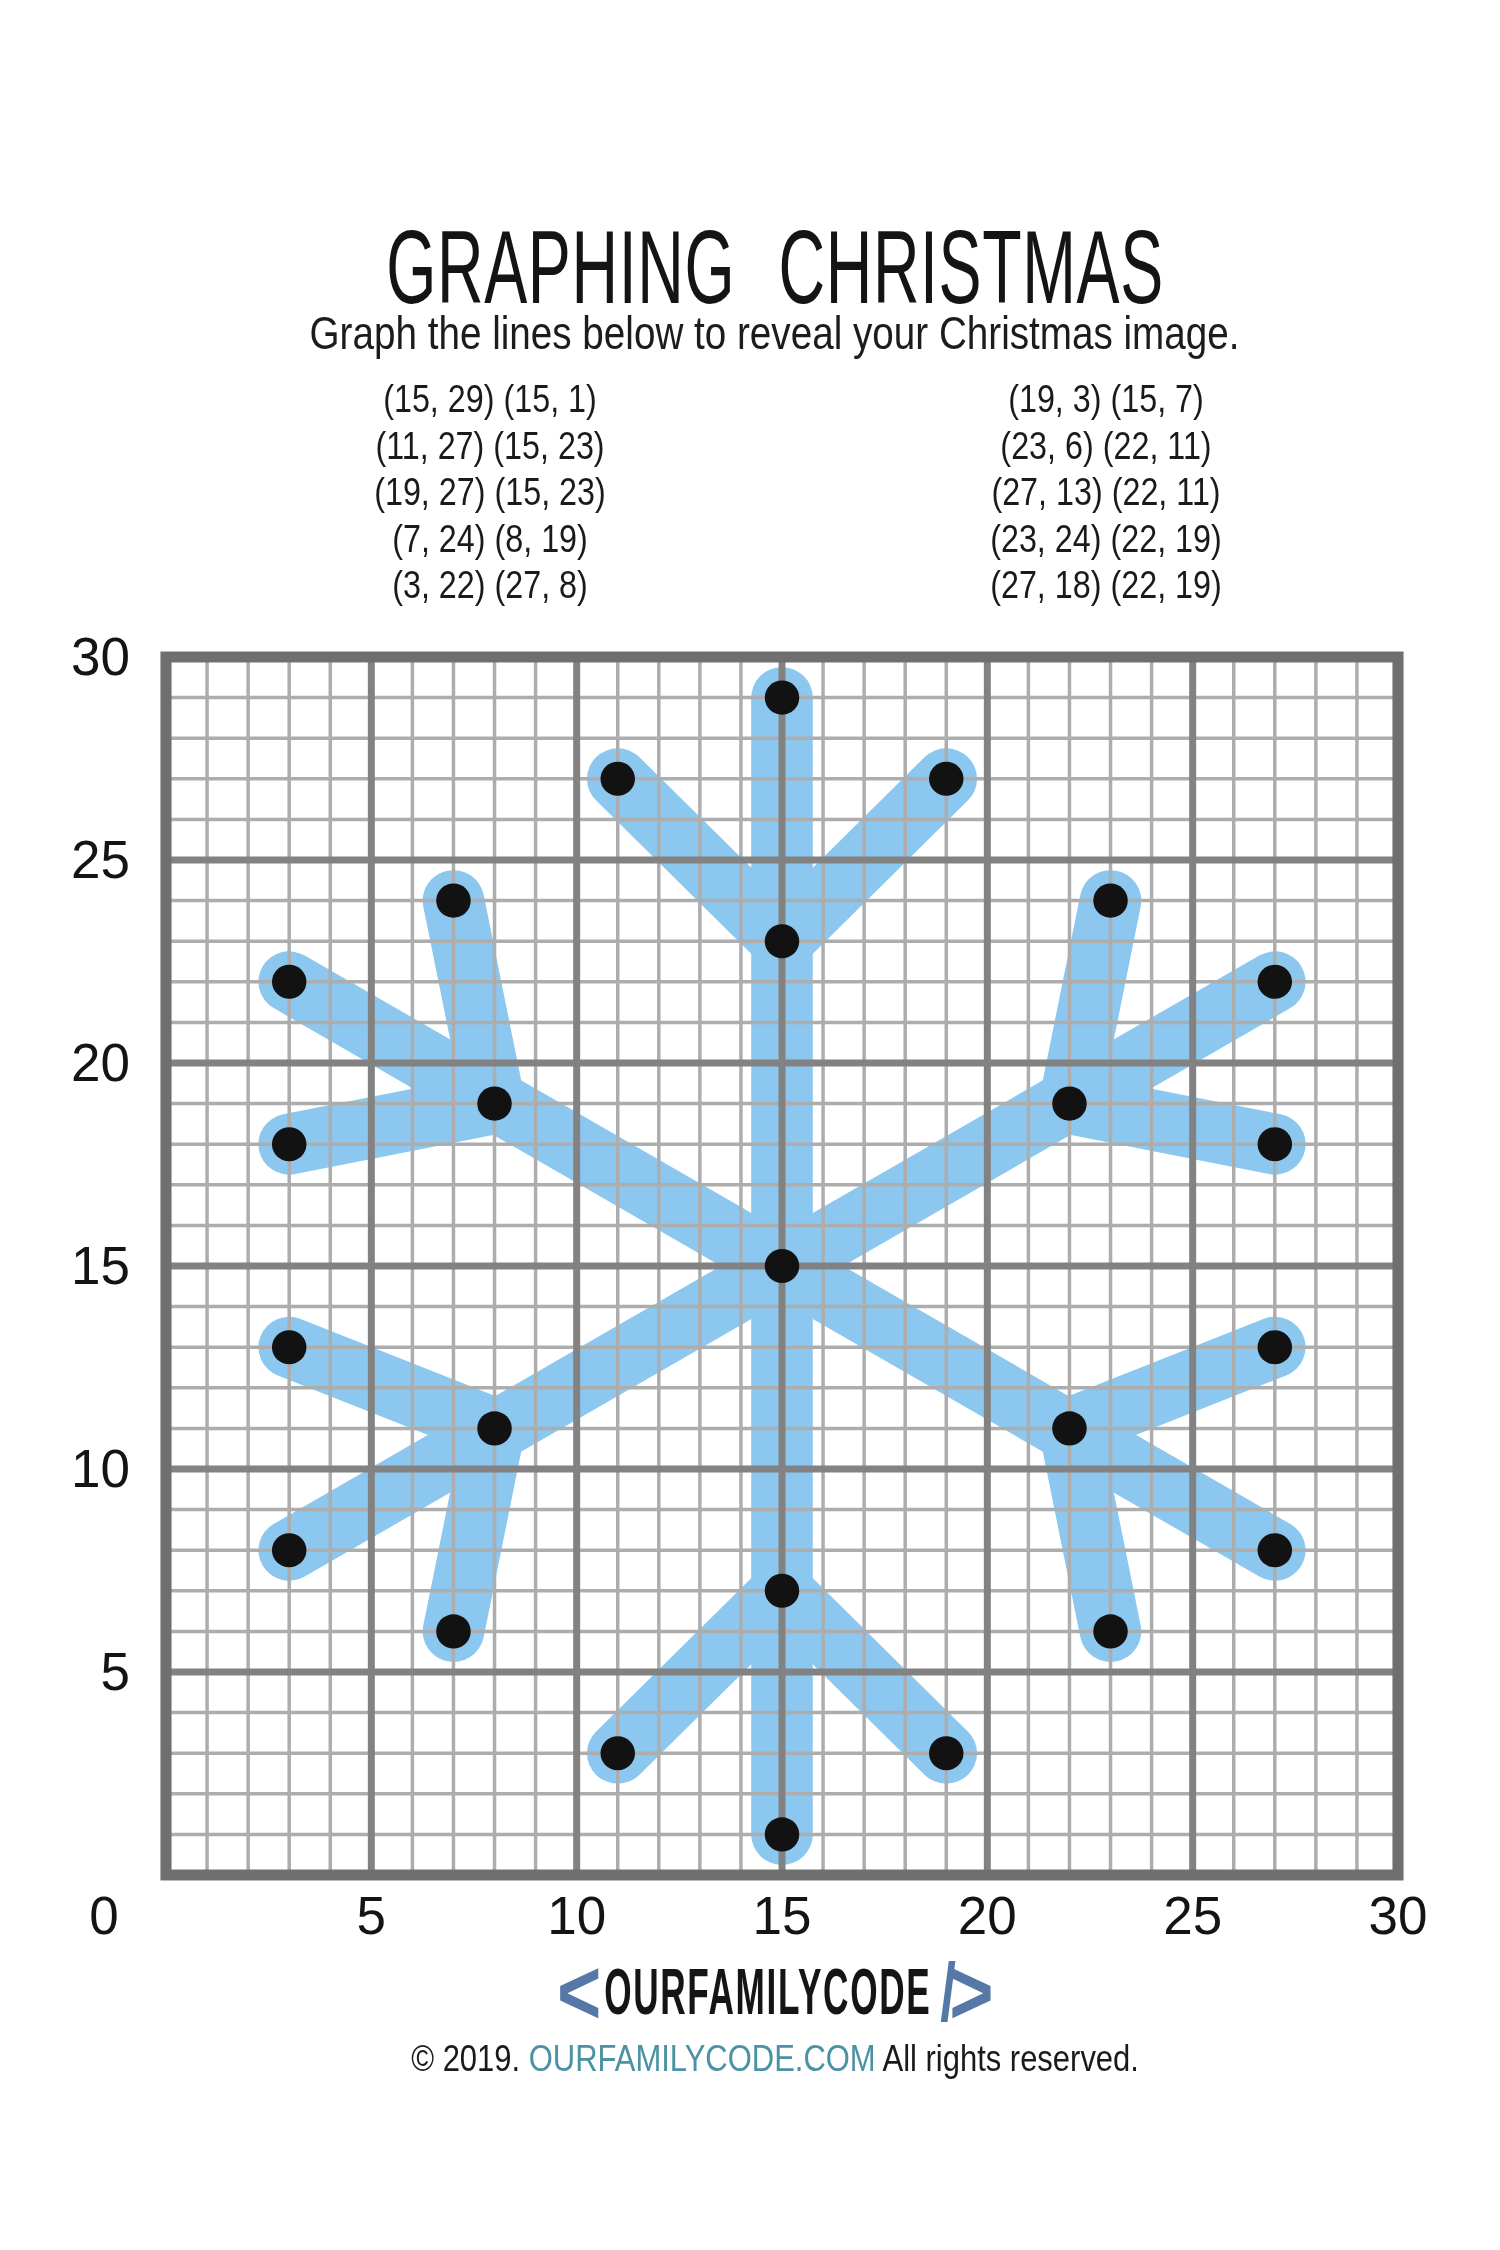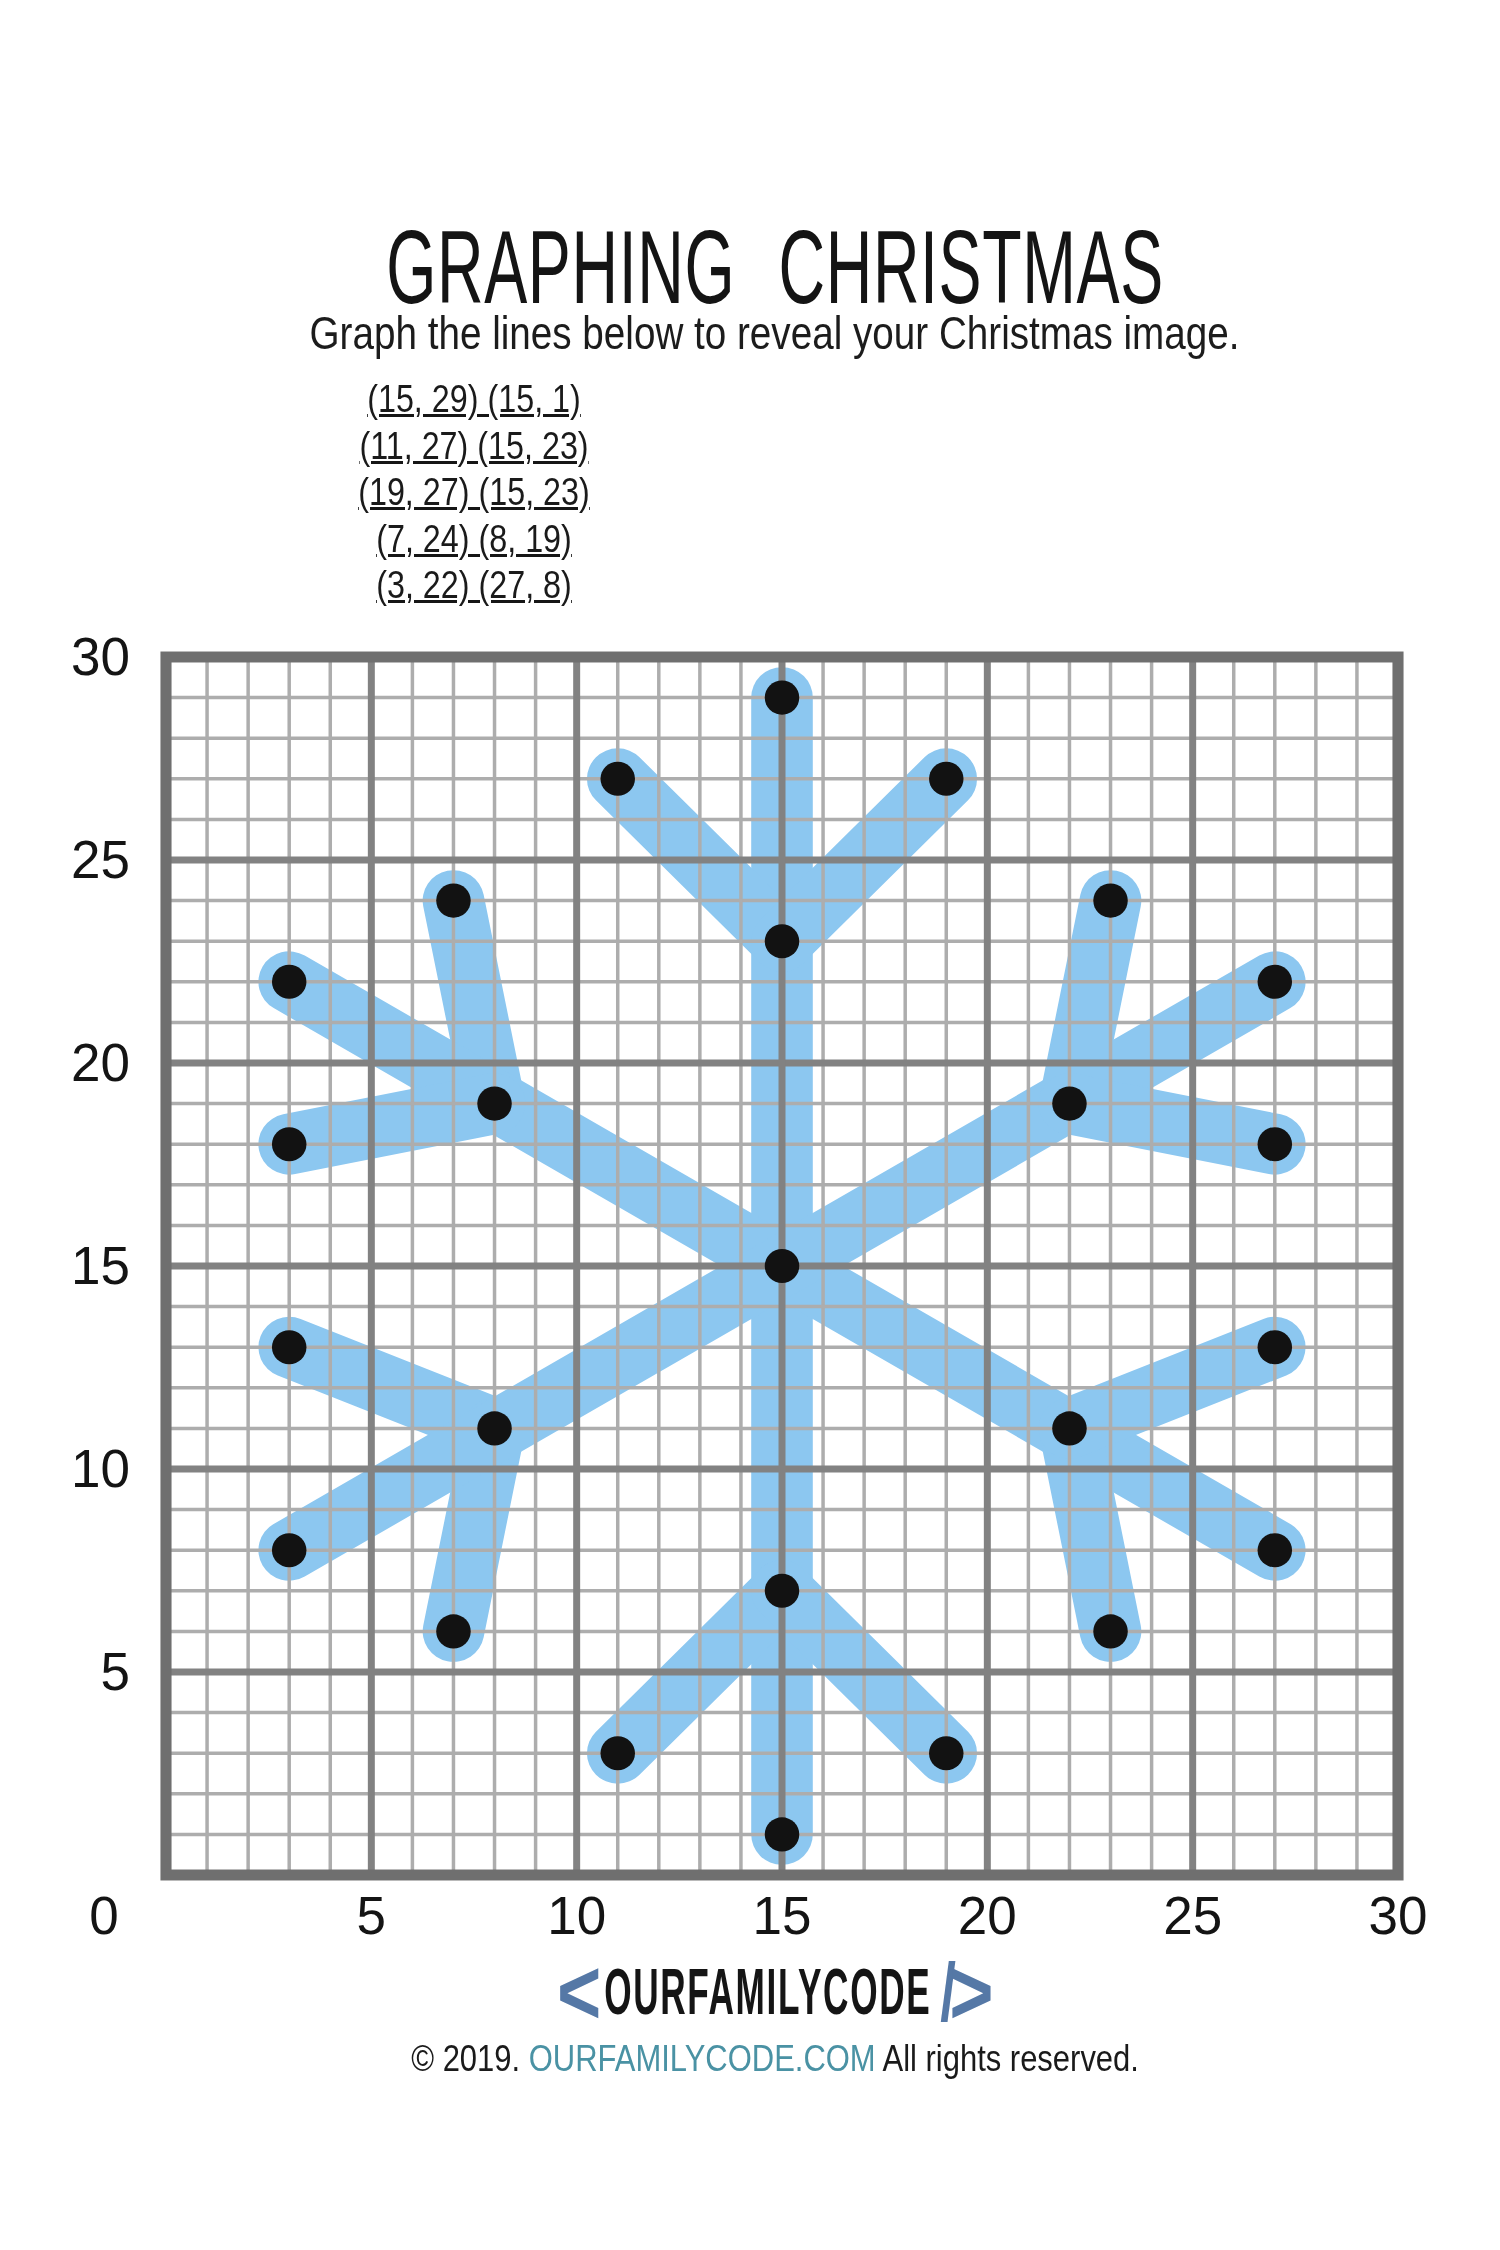--- a/index.html
+++ b/index.html
@@ -9,21 +9,21 @@
   .title-wrap{position:absolute;top:208px;left:25px;width:1500px;text-align:center;}
   .title{display:inline-block;font-size:104px;font-weight:400;letter-spacing:1px;word-spacing:40px;
          transform:scaleX(0.62);transform-origin:center;white-space:nowrap;color:#141414;}
 
   .subtitle-wrap{position:absolute;top:306px;left:25px;width:1500px;text-align:center;}
   .subtitle{display:inline-block;font-size:46px;font-weight:400;transform:scaleX(0.84);
             transform-origin:center;white-space:nowrap;color:#1c1c1c;}
 
   .coords{position:absolute;top:376px;left:0;width:1500px;height:235px;}
   .coord-col{position:absolute;top:0;width:420px;text-align:center;}
-  .coord-col.c0{left:264px;text-decoration:underline;} .coord-col.c1{left:575px;} .coord-col.c2{left:896px;}
+  .coord-col.c0{left:280px;} .coord-col.c1{left:575px;} .coord-col.c2{left:896px;}
   .coord-line{font-size:38px;line-height:46.5px;transform:scaleX(0.85);transform-origin:center;
               white-space:nowrap;color:#1a1a1a;}
 
   .graph{position:absolute;left:166px;top:657px;width:1232px;height:1218px;}
   .graph svg{width:100%;height:100%;display:block;overflow:visible;}
 
   .ytick{position:absolute;left:10px;width:120px;height:54px;line-height:54px;text-align:right;
          font-size:53px;color:#141414;}
   .xtick{position:absolute;top:1889px;width:140px;height:54px;line-height:54px;text-align:center;
          font-size:53px;color:#141414;}
@@ -55,20 +55,27 @@
     <span class="subtitle">Graph the lines below to reveal your Christmas image.</span>
   </div>
 
   <div class="coords">
     <div class="coord-col c0">
         <div class="coord-line">(15, 29) (15, 1)</div>
         <div class="coord-line">(11, 27) (15, 23)</div>
         <div class="coord-line">(19, 27) (15, 23)</div>
         <div class="coord-line">(7, 24) (8, 19)</div>
         <div class="coord-line">(3, 22) (27, 8)</div>
+      </div>
+    <div class="coord-col c2">
+        <div class="coord-line">(19, 3) (15, 7)</div>
+        <div class="coord-line">(23, 6) (22, 11)</div>
+        <div class="coord-line">(27, 13) (22, 11)</div>
+        <div class="coord-line">(23, 24) (22, 19)</div>
+        <div class="coord-line">(27, 18) (22, 19)</div>
       </div>
   </div>
 
   <div class="graph">
     <svg id="graph-svg" viewBox="0 0 30 30" preserveAspectRatio="none">
         <g>
           <line x1="15" y1="1" x2="15" y2="29" stroke="#8cc7f0" stroke-width="1.5" stroke-linecap="round" fill="none"></line>
           <line x1="11" y1="3" x2="15" y2="7" stroke="#8cc7f0" stroke-width="1.5" stroke-linecap="round" fill="none"></line>
           <line x1="19" y1="3" x2="15" y2="7" stroke="#8cc7f0" stroke-width="1.5" stroke-linecap="round" fill="none"></line>
           <line x1="7" y1="6" x2="8" y2="11" stroke="#8cc7f0" stroke-width="1.5" stroke-linecap="round" fill="none"></line>

